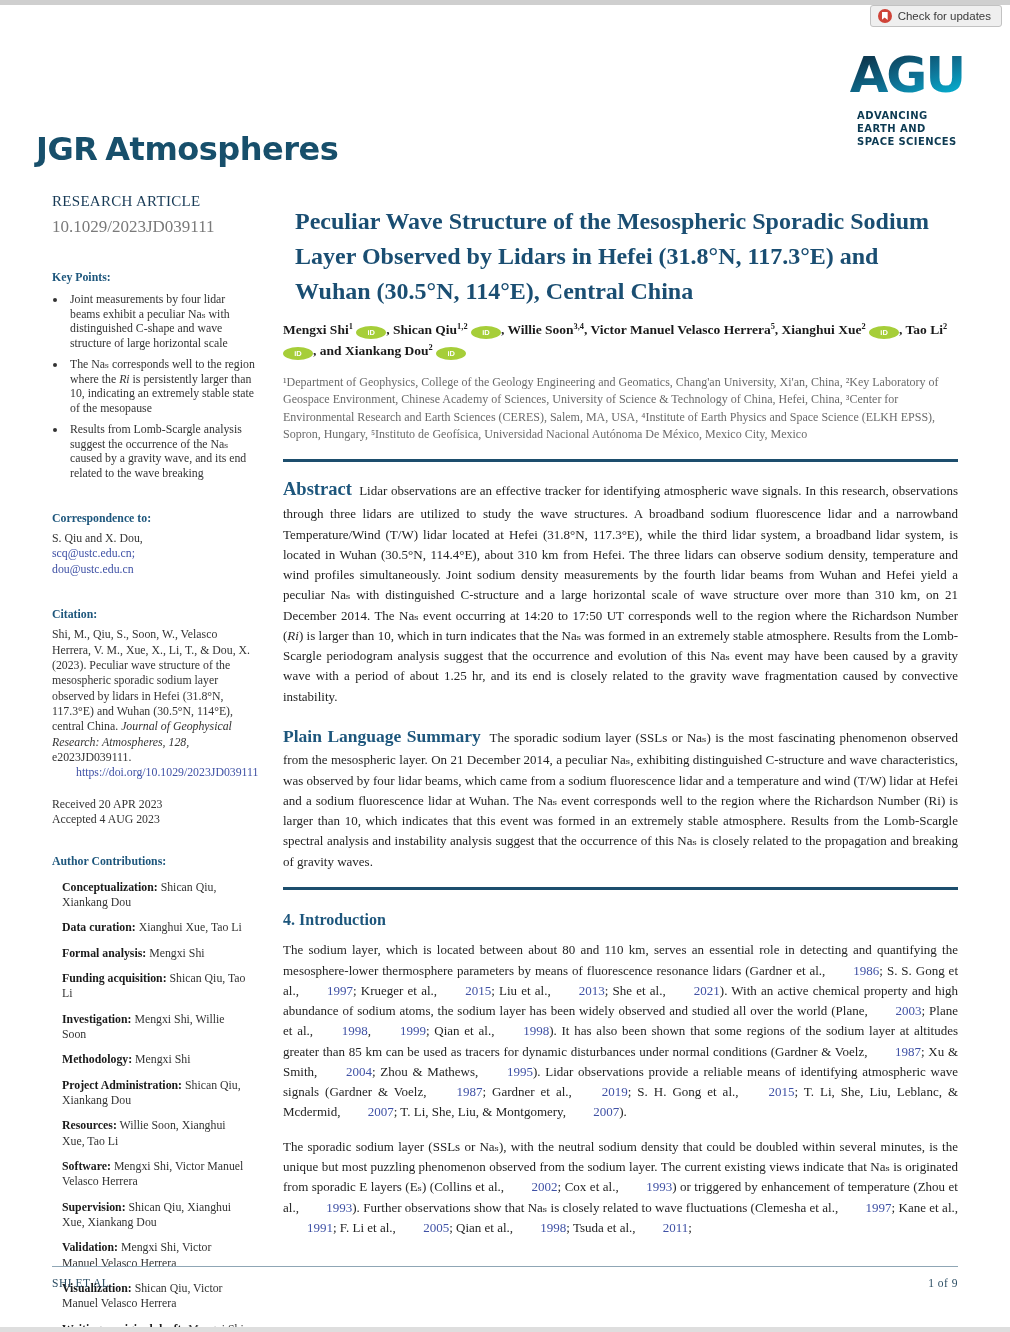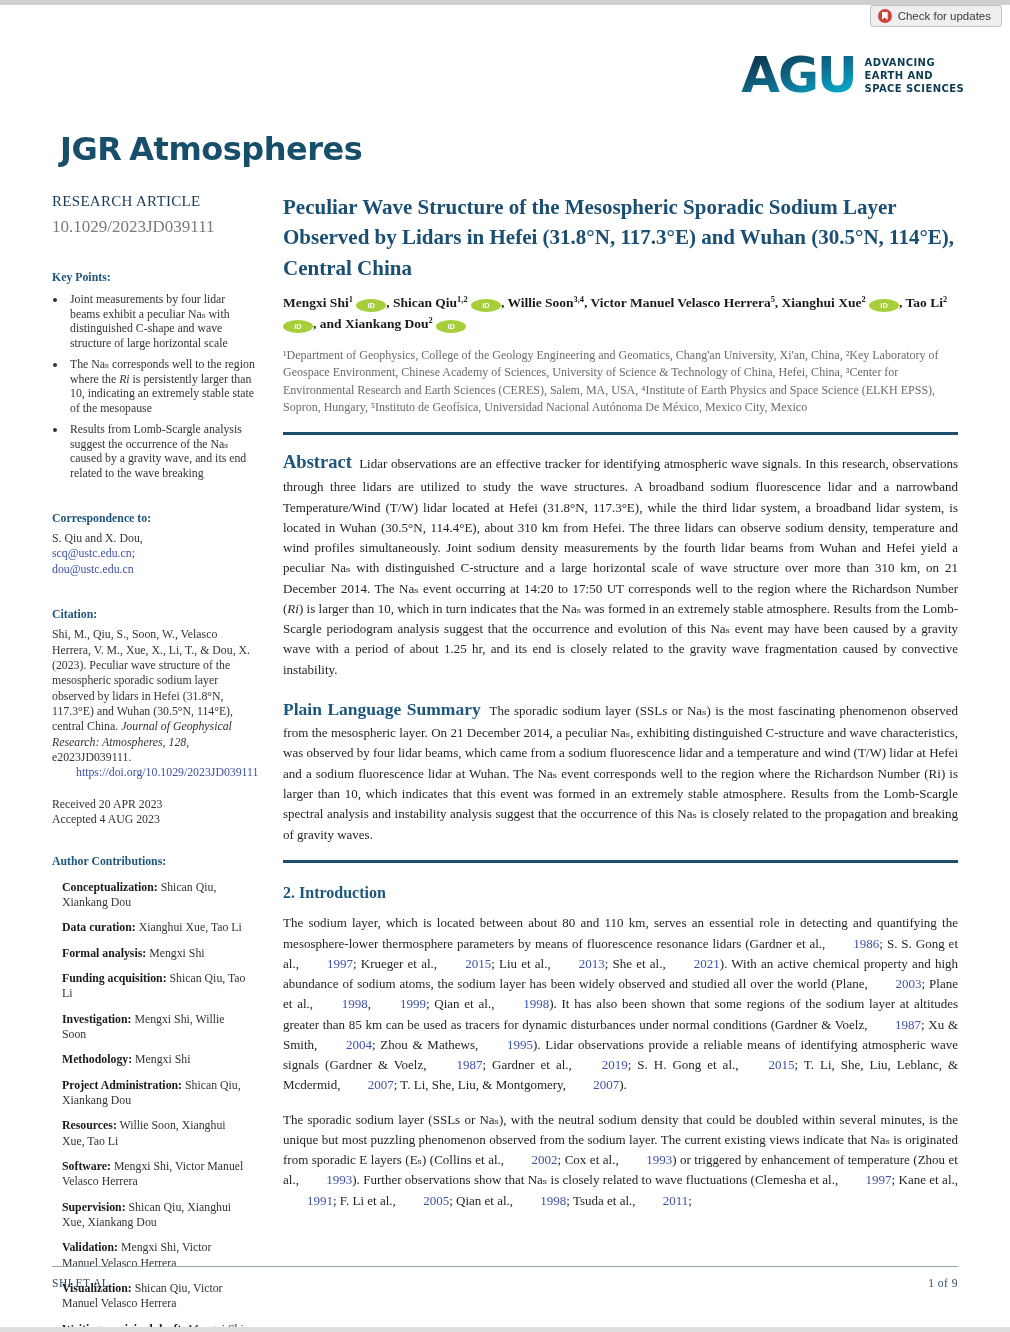--- a/index.html
+++ b/index.html
@@ -16,34 +16,34 @@
     background:#efefef;border:1px solid #c2c2c2;border-radius:3px;padding:3px 10px 3px 7px;
     font-family:"Liberation Sans","DejaVu Sans",sans-serif;font-size:11.5px;color:#3a3a3a;cursor:pointer;
   }
   .crossmark{width:14px;height:14px;border-radius:50%;background:#cf4338;position:relative;flex:none;}
   .crossmark::after{
     content:"";position:absolute;left:4px;top:3px;width:6px;height:8px;background:#fff;
     clip-path:polygon(0 0,100% 0,100% 100%,50% 68%,0 100%);
   }
 
   
-  .agu-logo{position:absolute;top:52px;right:46px;display:flex;align-items:center;gap:9px;}
+  .agu-logo{position:absolute;top:52px;right:46px;display:flex;align-items:center;gap:9px;flex-direction:column;}
   .agu-acronym{
     font-family:"DejaVu Sans","Liberation Sans",sans-serif;font-weight:800;font-size:50px;line-height:0.95;
     letter-spacing:-2px;background:linear-gradient(160deg,#0c3a52 15%,#0f7396 55%,#04b3d4 92%);
     -webkit-background-clip:text;background-clip:text;color:transparent;
   }
   .agu-tagline{
     font-family:"DejaVu Sans","Liberation Sans",sans-serif;font-weight:700;font-size:10px;line-height:1.3;
     color:#0c3a52;letter-spacing:.4px;
   }
 
   
   .journal-brand{
-    position:absolute;top:130px;left:60px;
+    position:absolute;top:130px;left:36px;
     font-family:"DejaVu Sans","Liberation Sans",sans-serif;font-size:32px;color:#174f6b;letter-spacing:-.5px;
   }
   .brand-bold{font-weight:800;margin-right:8px;}
   .brand-rest{font-weight:600;}
 
   
   .content{position:absolute;top:192px;left:52px;right:52px;display:flex;}
   .sidebar{width:206px;flex:none;margin-right:25px;font-size:11.8px;line-height:1.3;color:#333;}
   .main{flex:1;min-width:0;}
 
@@ -60,21 +60,21 @@
   .cit-text{margin-top:5px;}
   .dates{margin-top:16px;}
   .contrib-head{margin-top:27px;}
   .contrib{margin-top:5px;}
   .contrib .row{margin:10px;}
   .role{font-weight:bold;color:#1a1a1a;}
   .copyright{margin-top:46px;color:#333;}
 
   
   .article-title{
-    font-size:21px;font-weight:bold;color:#1a4e72;line-height:1.45;margin:0;
+    font-size:24px;font-weight:bold;color:#1a4e72;line-height:1.45;margin:12px;
   }
   .authors{font-size:13.5px;font-weight:bold;color:#1a1a1a;margin-top:10px;line-height:1.5;}
   .affiliations{font-size:12px;color:#6b6b6b;margin-top:13px;line-height:1.46;}
   .thick-rule{height:3.5px;background:#1d4e6d;margin-top:15px;border:none;}
   .body-p{font-size:13px;line-height:1.56;text-align:justify;margin:13px 0 0 0;color:#242424;}
   .inline-h{font-weight:bold;color:#1d567c;}
   .h-abstract{font-size:18.5px;}
   .h-pls{font-size:17.5px;}
   .pls-p{margin-top:16px;}
   .intro-h{font-size:16px;font-weight:bold;color:#1d567c;margin:21px 0 0 0;}
@@ -171,21 +171,21 @@
       <div class="affiliations">¹Department of Geophysics, College of the Geology Engineering and Geomatics, Chang'an University, Xi'an, China, ²Key Laboratory of Geospace Environment, Chinese Academy of Sciences, University of Science &amp; Technology of China, Hefei, China, ³Center for Environmental Research and Earth Sciences (CERES), Salem, MA, USA, ⁴Institute of Earth Physics and Space Science (ELKH EPSS), Sopron, Hungary, ⁵Instituto de Geofísica, Universidad Nacional Autónoma De México, Mexico City, Mexico</div>
 
       <div class="thick-rule"></div>
 
       <p class="body-p"><span class="inline-h h-abstract">Abstract</span>&nbsp;&nbsp;<span><span>Lidar observations are an effective tracker for identifying atmospheric wave signals. In this research, observations through three lidars are utilized to study the wave structures. A broadband sodium fluorescence lidar and a narrowband Temperature/Wind (T/W) lidar located at Hefei (31.8°N, 117.3°E), while the third lidar system, a broadband lidar system, is located in Wuhan (30.5°N, 114.4°E), about 310 km from Hefei. The three lidars can observe sodium density, temperature and wind profiles simultaneously. Joint sodium density measurements by the fourth lidar beams from Wuhan and Hefei yield a peculiar Naₛ with distinguished C-structure and a large horizontal scale of wave structure over more than 310 km, on 21 December 2014. The Naₛ event occurring at 14:20 to 17:50 UT corresponds well to the region where the Richardson Number (</span><span class="seg-i">Ri</span><span>) is larger than 10, which in turn indicates that the Naₛ was formed in an extremely stable atmosphere. Results from the Lomb-Scargle periodogram analysis suggest that the occurrence and evolution of this Naₛ event may have been caused by a gravity wave with a period of about 1.25 hr, and its end is closely related to the gravity wave fragmentation caused by convective instability.</span></span></p>
 
       <p class="body-p pls-p"><span class="inline-h h-pls">Plain Language Summary</span>&nbsp;&nbsp;<span><span>The sporadic sodium layer (SSLs or Naₛ) is the most fascinating phenomenon observed from the mesospheric layer. On 21 December 2014, a peculiar Naₛ, exhibiting distinguished C-structure and wave characteristics, was observed by four lidar beams, which came from a sodium fluorescence lidar and a temperature and wind (T/W) lidar at Hefei and a sodium fluorescence lidar at Wuhan. The Naₛ event corresponds well to the region where the Richardson Number (Ri) is larger than 10, which indicates that this event was formed in an extremely stable atmosphere. Results from the Lomb-Scargle spectral analysis and instability analysis suggest that the occurrence of this Naₛ is closely related to the propagation and breaking of gravity waves.</span></span></p>
 
       <div class="thick-rule"></div>
 
-      <h2 class="intro-h">2. Introduction</h2>
+      <h2 class="intro-h">4. Introduction</h2>
       <p class="body-p intro-p1"><span>The sodium layer, which is located between about 80 and 110 km, serves an essential role in detecting and quantifying the mesosphere-lower thermosphere parameters by means of fluorescence resonance lidars (Gardner et al., </span><span class="seg-link">1986</span><span>; S. S. Gong et al., </span><span class="seg-link">1997</span><span>; Krueger et al., </span><span class="seg-link">2015</span><span>; Liu et al., </span><span class="seg-link">2013</span><span>; She et al., </span><span class="seg-link">2021</span><span>). With an active chemical property and high abundance of sodium atoms, the sodium layer has been widely observed and studied all over the world (Plane, </span><span class="seg-link">2003</span><span>; Plane et al., </span><span class="seg-link">1998</span><span>, </span><span class="seg-link">1999</span><span>; Qian et al., </span><span class="seg-link">1998</span><span>). It has also been shown that some regions of the sodium layer at altitudes greater than 85 km can be used as tracers for dynamic disturbances under normal conditions (Gardner &amp; Voelz, </span><span class="seg-link">1987</span><span>; Xu &amp; Smith, </span><span class="seg-link">2004</span><span>; Zhou &amp; Mathews, </span><span class="seg-link">1995</span><span>). Lidar observations provide a reliable means of identifying atmospheric wave signals (Gardner &amp; Voelz, </span><span class="seg-link">1987</span><span>; Gardner et al., </span><span class="seg-link">2019</span><span>; S. H. Gong et al., </span><span class="seg-link">2015</span><span>; T. Li, She, Liu, Leblanc, &amp; Mcdermid, </span><span class="seg-link">2007</span><span>; T. Li, She, Liu, &amp; Montgomery, </span><span class="seg-link">2007</span><span>).</span></p>
       <p class="body-p intro-p2"><span>The sporadic sodium layer (SSLs or Naₛ), with the neutral sodium density that could be doubled within several minutes, is the unique but most puzzling phenomenon observed from the sodium layer. The current existing views indicate that Naₛ is originated from sporadic E layers (Eₛ) (Collins et al., </span><span class="seg-link">2002</span><span>; Cox et al., </span><span class="seg-link">1993</span><span>) or triggered by enhancement of temperature (Zhou et al., </span><span class="seg-link">1993</span><span>). Further observations show that Naₛ is closely related to wave fluctuations (Clemesha et al., </span><span class="seg-link">1997</span><span>; Kane et al., </span><span class="seg-link">1991</span><span>; F. Li et al., </span><span class="seg-link">2005</span><span>; Qian et al., </span><span class="seg-link">1998</span><span>; Tsuda et al., </span><span class="seg-link">2011</span><span>;</span></p>
     </div>
   </div>
 
   <div class="footer">
     <span>SHI ET AL.</span>
     <span>1 of 9</span>
   </div>
 

